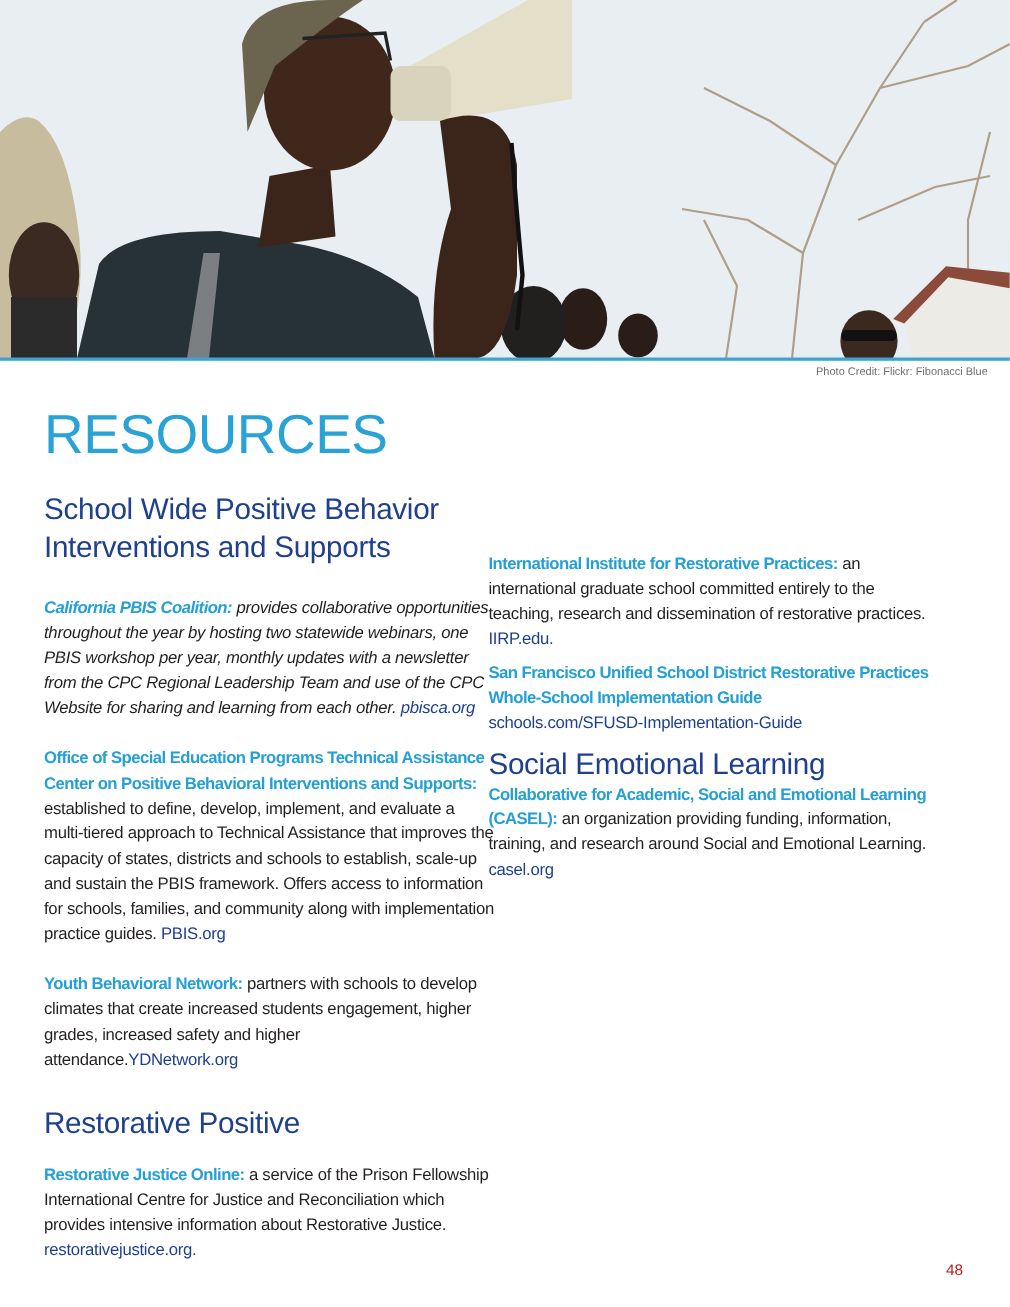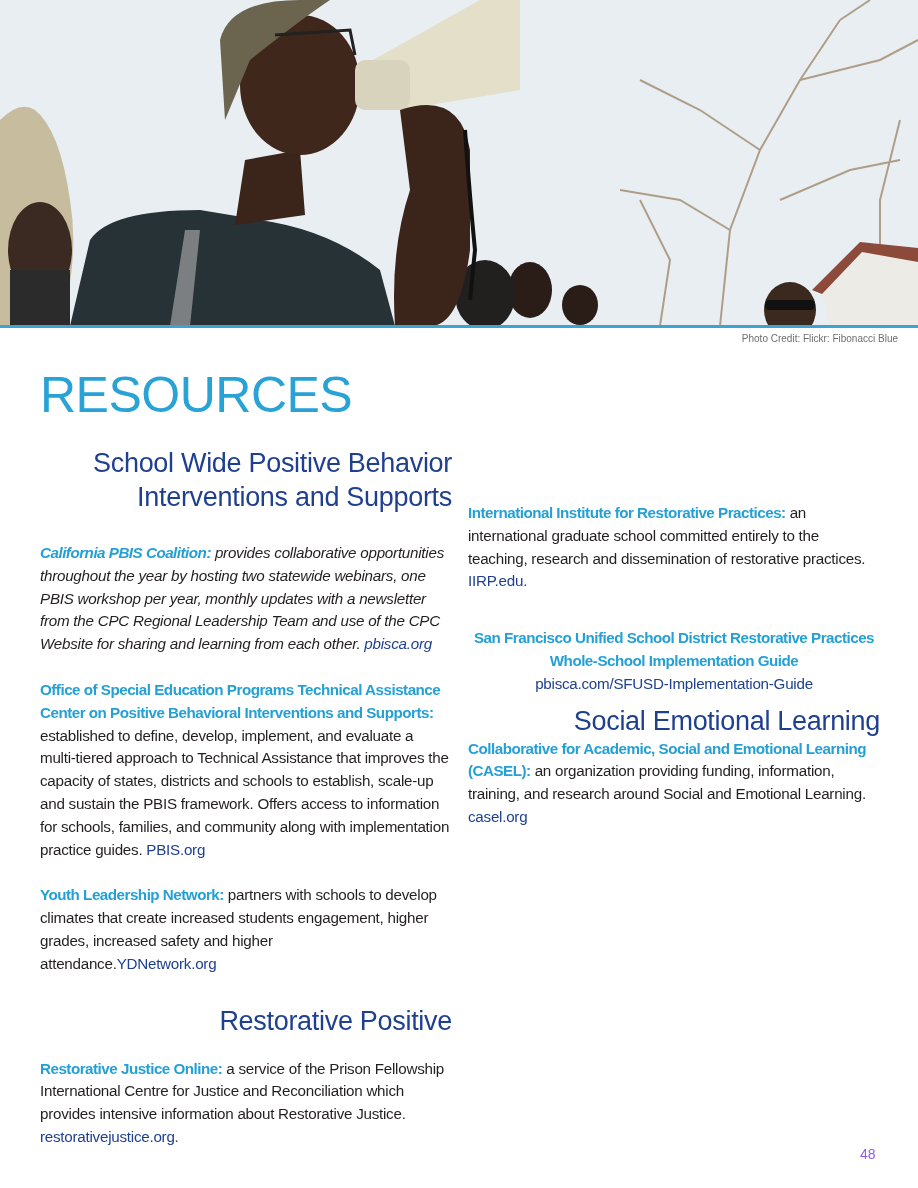--- a/index.html
+++ b/index.html
@@ -10,26 +10,26 @@
   .hero { position: absolute; left: 0; top: 0; width: 918px; height: 326px; overflow: hidden;
           background: linear-gradient(180deg, #eef2f6 0%, #e6ebf0 55%, #d9dde0 100%); }
   .hero-rule { position: absolute; left: 0; top: 325px; width: 918px; height: 3px; background: #3aa6d0; }
   .photo-credit { position: absolute; right: 20px; top: 333px; font-size: 10px; color: #6d6e71; }
 
   
   .page-title { position: absolute; left: 40px; top: 366px; font-size: 50px; color: #29a3d6;
                 letter-spacing: -0.5px; font-weight: normal; margin: 0; }
   .col { position: absolute; width: 412px; }
   .col-left { left: 40px; top: 446px; }
-  .col-right { left: 468px; top: 446px; }
-  .section-title { font-size: 27px; line-height: 34px; color: #1f3f8f; font-weight: normal; margin: 0; letter-spacing: -0.3px; text-align: right; }
+  .col-right { left: 444px; top: 446px; }
+  .section-title { font-size: 27px; line-height: 34px; color: #1f3f8f; font-weight: normal; margin: 0; letter-spacing: -0.3px; }
   .entry { font-size: 15.2px; line-height: 22.8px; margin: 0; letter-spacing: -0.25px; }
   .entry .name { color: #24a0d4; font-weight: bold; letter-spacing: -0.5px; }
   .entry .link { color: #1f3f8f; }
-  .page-number { position: absolute; left: 860px; top: 1146px; font-size: 14px; color: #8b5cf6; }
+  .page-number { position: absolute; left: 860px; top: 1146px; font-size: 14px; color: #b91c1c; }
 </style>
 </head>
 <body>
 
 <div class="hero">
   <svg width="918" height="326" viewBox="0 0 918 326">
 
     <rect x="0" y="0" width="918" height="326" fill="#e9eef3"></rect>
 
     <path d="M0 120 Q20 100 35 110 Q60 130 70 200 Q80 260 60 326 L0 326 Z" fill="#b9a77a" opacity="0.7"></path>
@@ -87,38 +87,38 @@
 
   <p class="entry" style="margin-top:28px;font-style:italic;">
     <span class="name">California PBIS Coalition:</span><span> provides collaborative opportunities throughout the year by hosting two statewide webinars, one PBIS workshop per year, monthly updates with a newsletter from the CPC Regional Leadership Team and use of the CPC Website for sharing and learning from each other. </span><span class="link">pbisca.org</span>
   </p>
 
   <p class="entry" style="margin-top:23px;">
     <span class="name">Office of Special Education Programs Technical Assistance Center on Positive Behavioral Interventions and Supports:</span><span> established to define, develop, implement, and evaluate a multi-tiered approach to Technical Assistance that improves the capacity of states, districts and schools to establish, scale-up and sustain the PBIS framework. Offers access to information for schools, families, and community along with implementation practice guides. </span><span class="link">PBIS.org</span>
   </p>
 
   <p class="entry" style="margin-top:23px;">
-    <span class="name">Youth Leadership Network:</span><span> partners with schools to develop climates that create increased students engagement, higher grades, increased safety and higher attendance.</span><span class="link">YDNetwork.org</span>
+    <span class="name">Youth Behavioral Network:</span><span> partners with schools to develop climates that create increased students engagement, higher grades, increased safety and higher attendance.</span><span class="link">YDNetwork.org</span>
   </p>
 
   <h2 class="section-title" style="margin-top:28px;">Restorative Positive</h2>
 
   <p class="entry" style="margin-top:20px;">
     <span class="name">Restorative Justice Online:</span><span> a service of the Prison Fellowship International Centre for Justice and Reconciliation which provides intensive information about Restorative Justice. </span><span class="link">restorativejustice.org.</span>
   </p>
 </div>
 
 <div class="col col-right">
   <p class="entry" style="margin-top:56px;">
     <span class="name">International Institute for Restorative Practices:</span><span> an international graduate school committed entirely to the teaching, research and dissemination of restorative practices. </span><span class="link">IIRP.edu.</span>
   </p>
 
 
-  <p class="entry" style="margin-top:34px;text-align:center;">
-    <span class="name">San Francisco Unified School District Restorative Practices Whole-School Implementation Guide</span><br><span class="link">pbisca.com/SFUSD-Implementation-Guide</span>
+  <p class="entry" style="margin-top:8px;">
+    <span class="name">San Francisco Unified School District Restorative Practices Whole-School Implementation Guide</span><br><span class="link">schools.com/SFUSD-Implementation-Guide</span>
   </p>
 
   <h2 class="section-title" style="margin-top:8px;">Social Emotional Learning</h2>
 
   <p class="entry" style="">
     <span class="name">Collaborative for Academic, Social and Emotional Learning (CASEL):</span><span> an organization providing funding, information, training, and research around Social and Emotional Learning. </span><span class="link">casel.org</span>
   </p>
 
 
 </div>

